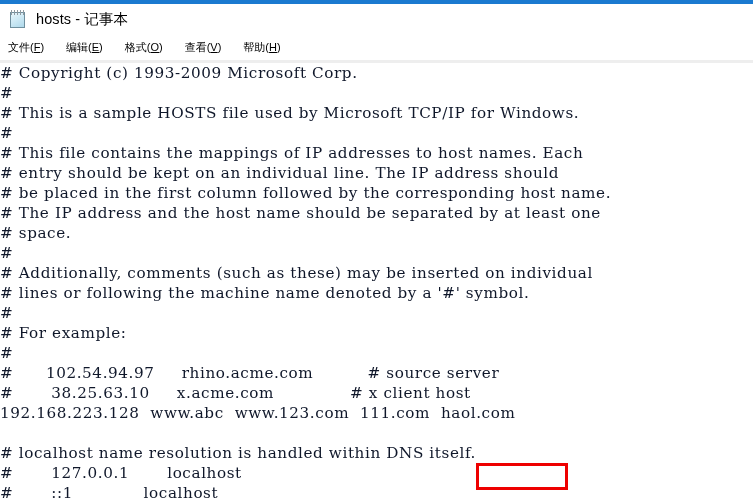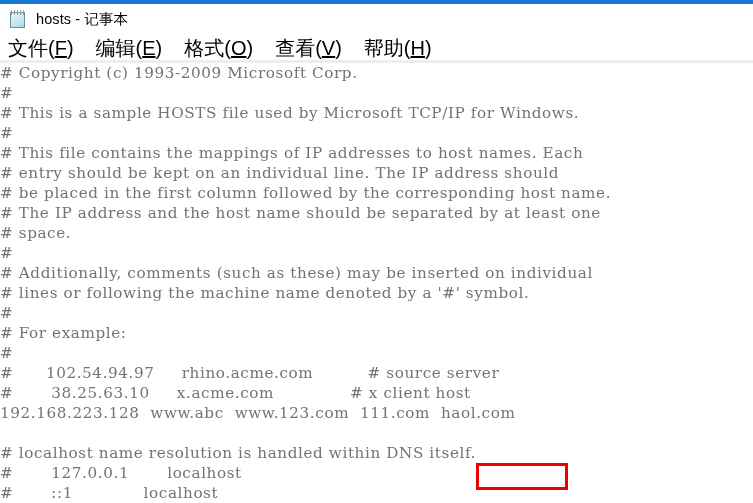--- a/index.html
+++ b/index.html
@@ -85,21 +85,21 @@
   #menu-bar {
     flex: none;
     height: 25px;
     background: #ffffff;
     display: flex;
     align-items: center;
     padding-left: 6px;
     box-sizing: border-box;
   }
   .menu-item {
-    font-size: 20px;
+    font-size: 11px;
     color: #000000;
     white-space: nowrap;
     margin-right: 18px;
     cursor: default;
     padding: 1px 2px;
     line-height: 1;
   }
   .menu-item .accel { text-decoration: underline; }
   #menu-separator {
     flex: none;
@@ -116,21 +116,21 @@
     padding-top: 1px;
   }
   #text-lines {
     position: absolute;
     left: 0;
     top: 0;
     width: 753px;
     font-family: "DejaVu Serif", "Liberation Serif", serif;
     font-size: 15.2px;
     line-height: 20px;
-    color: #737373;
+    color: #0f172a;
     white-space: pre;
     letter-spacing: 0.6px;
   }
   .code-line {
     height: 20px;
     white-space: pre;
   }
   
   #annotation-box {
     position: absolute;

